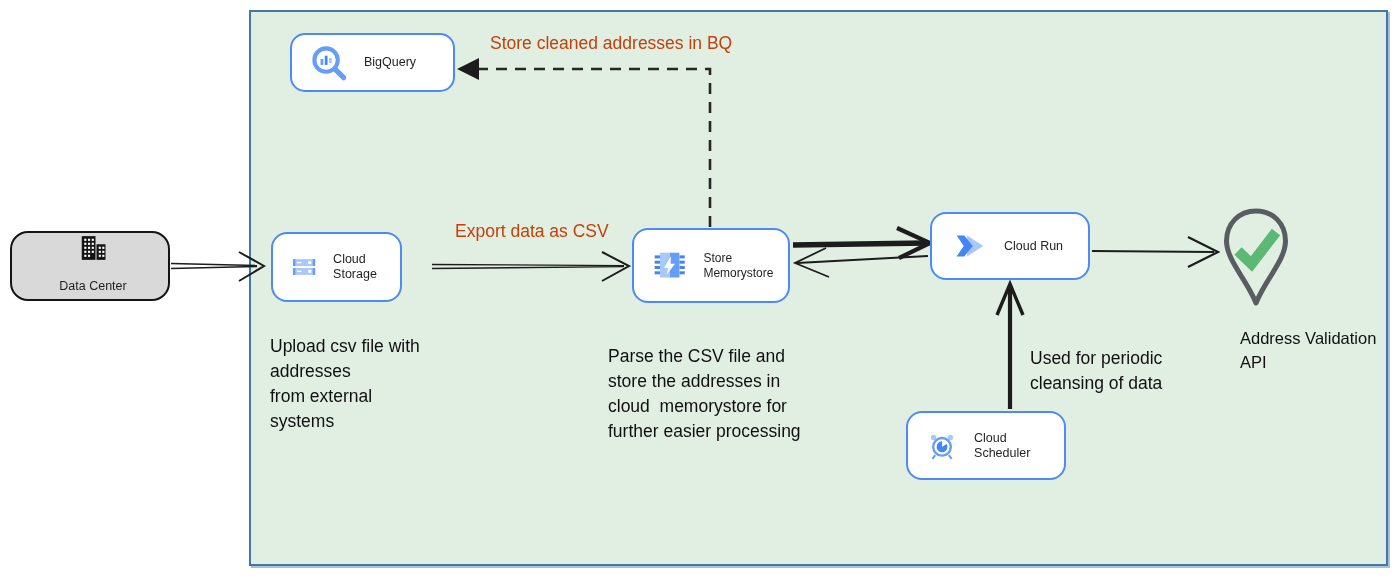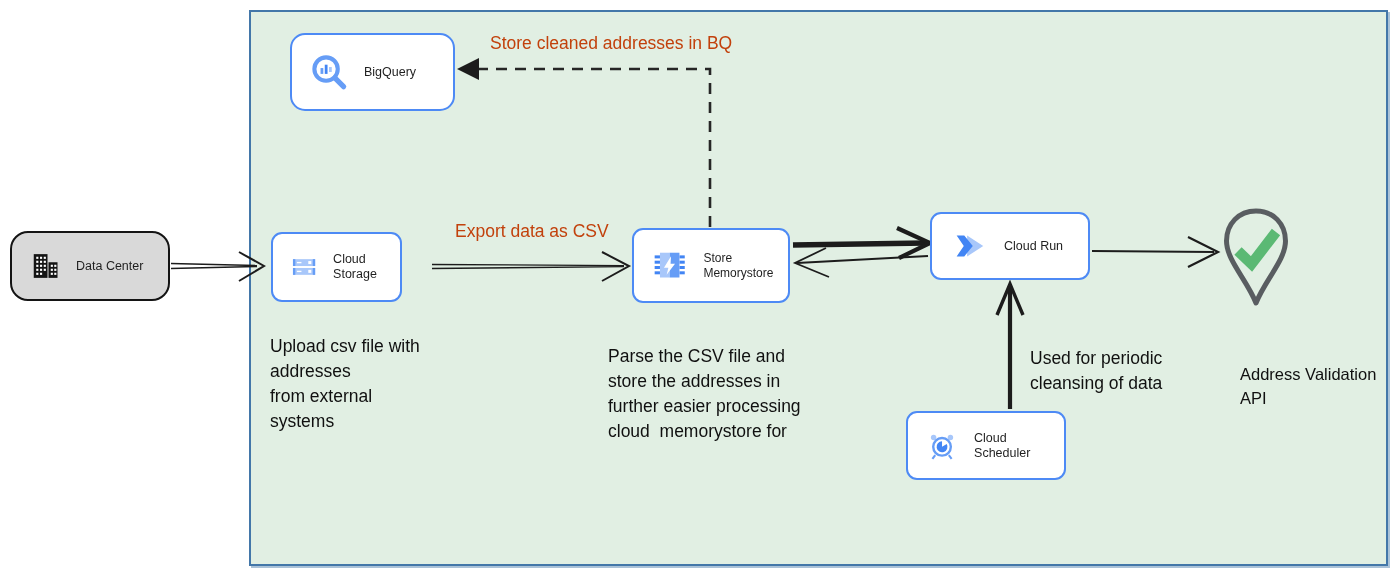--- a/index.html
+++ b/index.html
@@ -9,34 +9,34 @@
   }
   .zone {
     position:absolute; left:249px; top:10px; width:1139px; height:556px;
     background:#e1efe3; border:2px solid #4377a9;
     box-shadow:2px 2px 0 rgba(67,119,169,.45);
     box-sizing:border-box;
   }
   .connectors { position:absolute; left:0; top:0; pointer-events:none; }
   .node {
     position:absolute; background:#ffffff; border:2px solid #4d8af5;
-    border-radius:11px; display:flex; align-items:center;
+    border-radius:16px; display:flex; align-items:center;
     padding:0 12px 0 18px; box-sizing:border-box; gap:16px;
   }
   .node .nlabel { font-size:12.5px; color:#1f1f1f; line-height:15px; }
   .node-datacenter {
-    background:#d9d9d9; border:2px solid #141414; border-radius:18px;
+    background:#d9d9d9; border:2px solid #141414; border-radius:18px;flex-direction:column;
   }
   .note { position:absolute; font-size:17.5px; color:#101010; line-height:25px; }
   .note div { white-space:pre; }
   .edge-label { position:absolute; font-size:17.5px; color:#c2410c; white-space:pre; }
   .pin-wrap { position:absolute; left:1219px; top:207px; width:74px; height:102px; }
   .pin-label {
     position:absolute; left:1240px; top:326px; width:148px;
-    font-size:16.5px; color:#101010; line-height:24px;margin-top:36px;
+    font-size:16.5px; color:#101010; line-height:24px;
   }
 </style>
 </head>
 <body>
 
 <div class="canvas">
 
   <div class="zone"></div>
 
   <svg class="connectors" width="1400" height="580" viewBox="0 0 1400 580">
@@ -102,21 +102,21 @@
           <rect x="19.4" y="11" width="1.7" height="1.7"></rect>
         <rect x="16.6" y="14.2" width="1.7" height="1.7"></rect>
           <rect x="19.4" y="14.2" width="1.7" height="1.7"></rect>
         <rect x="16.6" y="17.4" width="1.7" height="1.7"></rect>
           <rect x="19.4" y="17.4" width="1.7" height="1.7"></rect>
       </g>
     </svg>
     <span class="nlabel">Data Center</span>
   </div>
 
-  <div class="node" style="left:290px; top:33px; width:165px; height:78px; border-radius:15px;">
+  <div class="node" style="left:290px; top:33px; width:165px; height:59px; border-radius:15px;">
     <svg width="38" height="38" viewBox="0 0 26 26">
       <circle cx="11" cy="11" r="8" fill="#ffffff" stroke="#669df6" stroke-width="2.8"></circle>
       <line x1="17" y1="17" x2="23" y2="23" stroke="#669df6" stroke-width="3.6" stroke-linecap="round"></line>
       <rect x="7.2" y="10.3" width="1.9" height="4" fill="#669df6"></rect>
       <rect x="10.1" y="8" width="1.9" height="6.3" fill="#4285f4"></rect>
       <rect x="13" y="9.6" width="1.9" height="3.4" fill="#a8c7fa"></rect>
     </svg>
     <span class="nlabel">BigQuery</span>
   </div>
 
@@ -196,17 +196,17 @@
 
   <div class="note" style="left:270px; top:334px;">
     <div>Upload csv file with</div>
     <div>addresses</div>
     <div>from external</div>
     <div>systems</div>
   </div>
   <div class="note" style="left:608px; top:344px;">
     <div>Parse the CSV file and</div>
     <div>store the addresses in</div>
+    <div>cloud  memorystore for</div>
     <div>further easier processing</div>
-    <div>cloud  memorystore for</div>
   </div>
 
 </div>
 
 </body></html>

